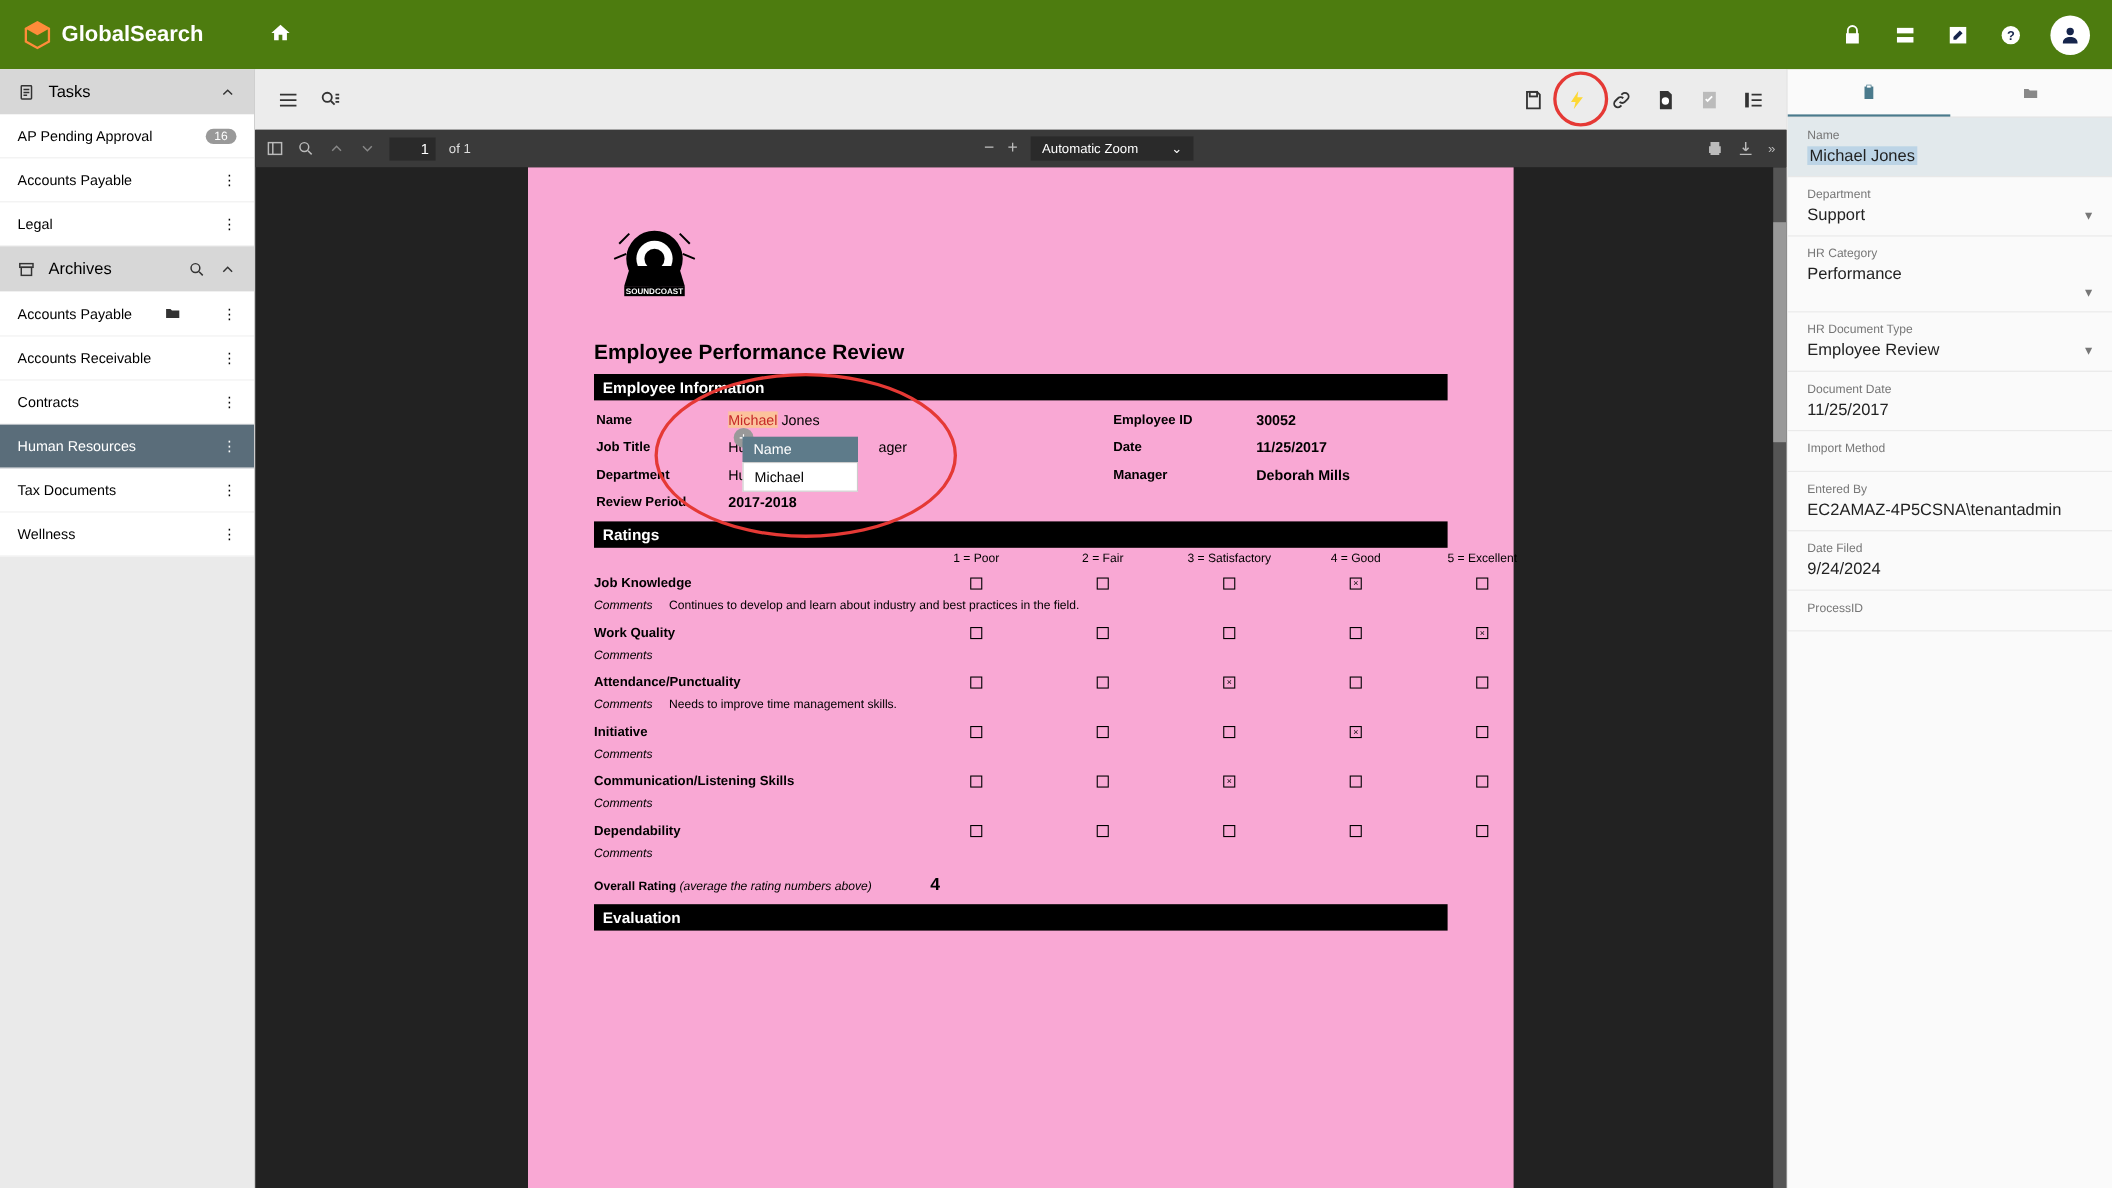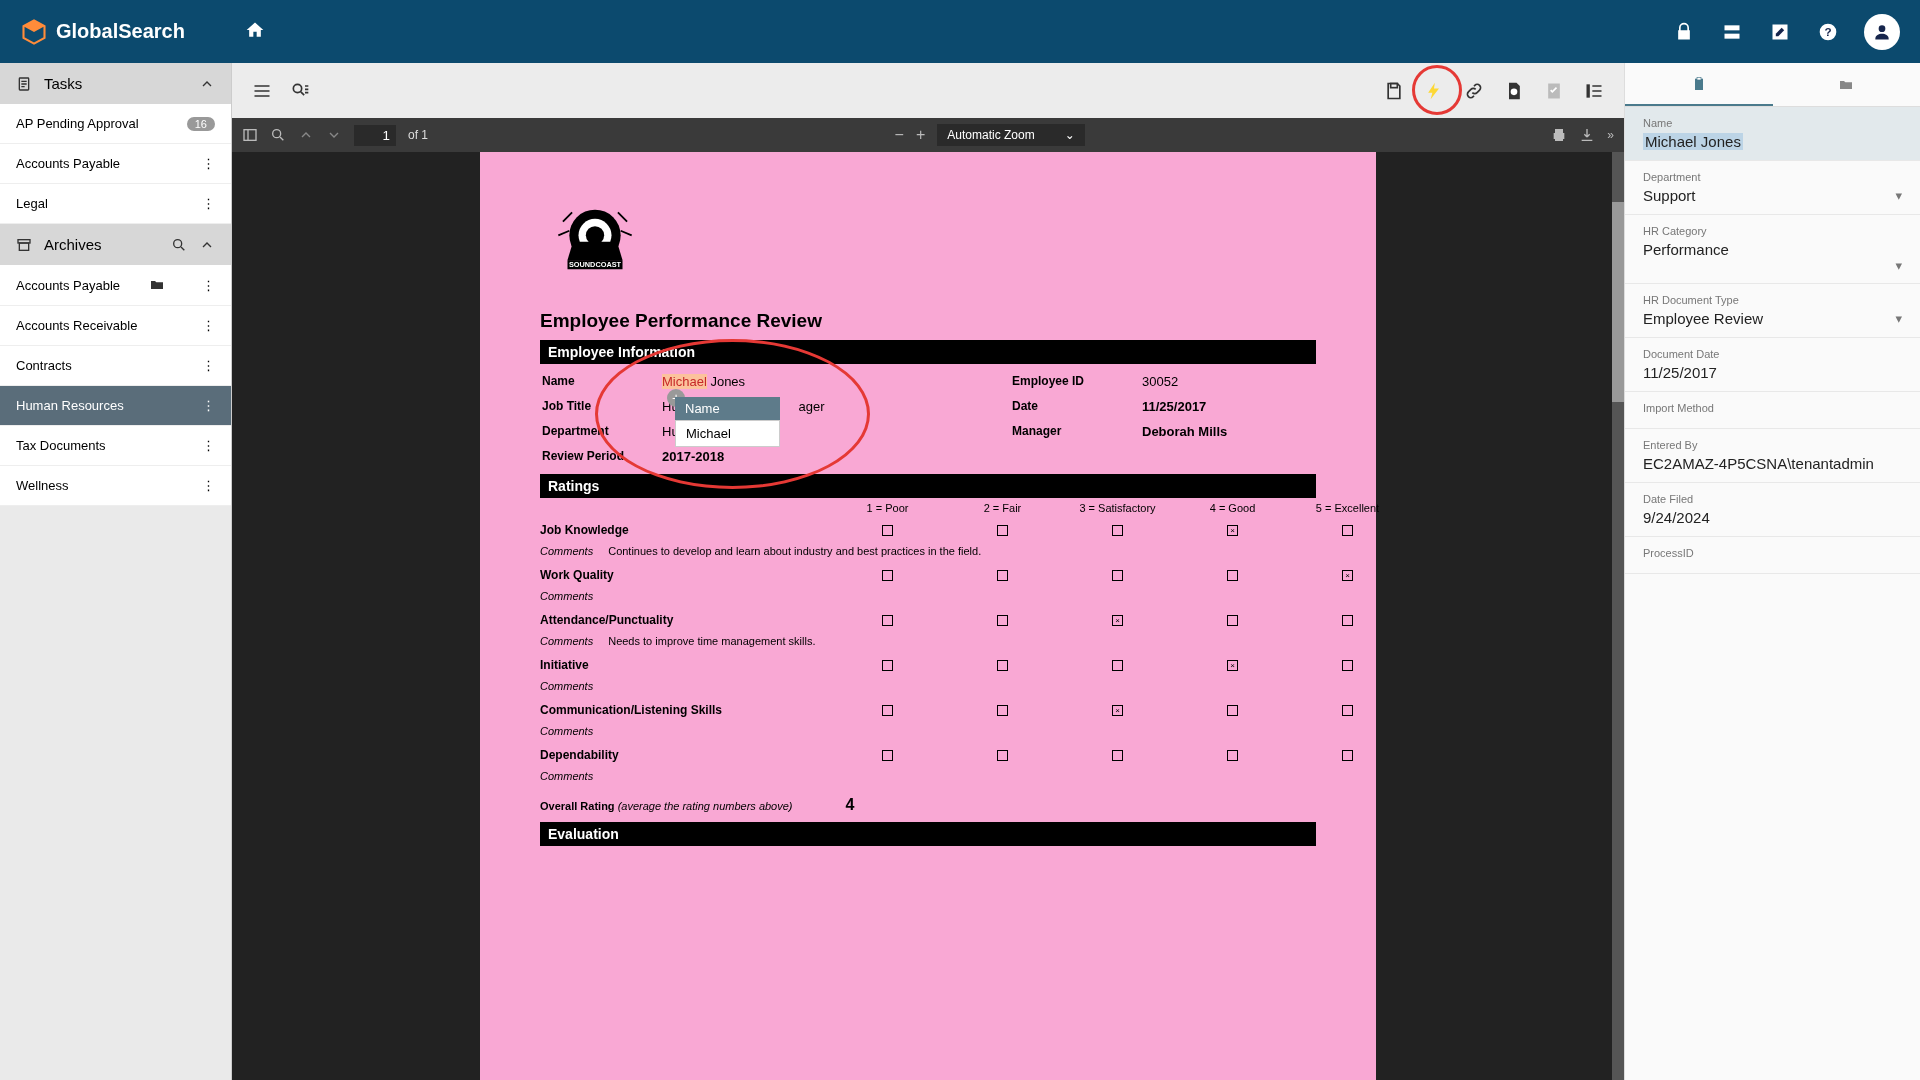--- a/index.html
+++ b/index.html
@@ -1,18 +1,18 @@
 <!DOCTYPE html>
 <html><head>
 <meta charset="utf-8">
 <style>
 * { box-sizing: border-box; margin: 0; padding: 0; }
 body { font-family: Arial, sans-serif; font-size: 13px; width:1920px; height:1080px; overflow:hidden; background:#f5f5f5; }
 
-.topbar { height: 63px; background:#0c4a6e; display:flex; align-items:center; padding:0 20px; color:#fff; }
+.topbar { height: 63px; background:#4d7c0f; display:flex; align-items:center; padding:0 20px; color:#fff; }
 .logo { display:flex; align-items:center; gap:8px; font-size:20px; font-weight:600; }
 .logo svg { width:28px; height:28px; }
 .top-home { margin-left: 60px; color:#fff; }
 .top-icons-right { margin-left:auto; display:flex; gap:24px; align-items:center; }
 .top-icons-right .icon { width:24px; height:24px; display:flex; align-items:center; justify-content:center; }
 .avatar-circle { width:36px; height:36px; border-radius:50%; background:#fff; display:flex; align-items:center; justify-content:center; }
 
 .body-row { display:flex; height:calc(100% - 63px); }
 
 
@@ -283,21 +283,21 @@
               <text x="60" y="70" text-anchor="middle" fill="#fff" font-size="8" font-weight="700">SOUNDCOAST</text>
               <path d="M25 20 L35 10 M95 20 L85 10 M20 35 L32 30 M100 35 L88 30" stroke="#000" stroke-width="2"></path>
             </svg>
 
           <div class="doc-title">Employee Performance Review</div>
           <div class="sec-head">Employee Information</div>
           <div class="info-grid">
             <div class="lab">Name</div>
             <div><span class="highlight-name" style="color:#c62828">Michael</span><span> Jones</span></div>
             <div class="lab">Employee ID</div>
-            <div style="font-weight:400">30052</div>
+            <div style="font-weight:700">30052</div>
 
             <div class="lab">Job Title</div>
             <div><span>Human R</span><span style="visibility:hidden">esources Man</span><span>ager</span></div>
             <div class="lab">Date</div>
             <div style="font-weight:700">11/25/2017</div>
 
             <div class="lab">Department</div>
             <div><span>Human R</span></div>
             <div class="lab">Manager</div>
             <div style="font-weight:700">Deborah Mills</div>

